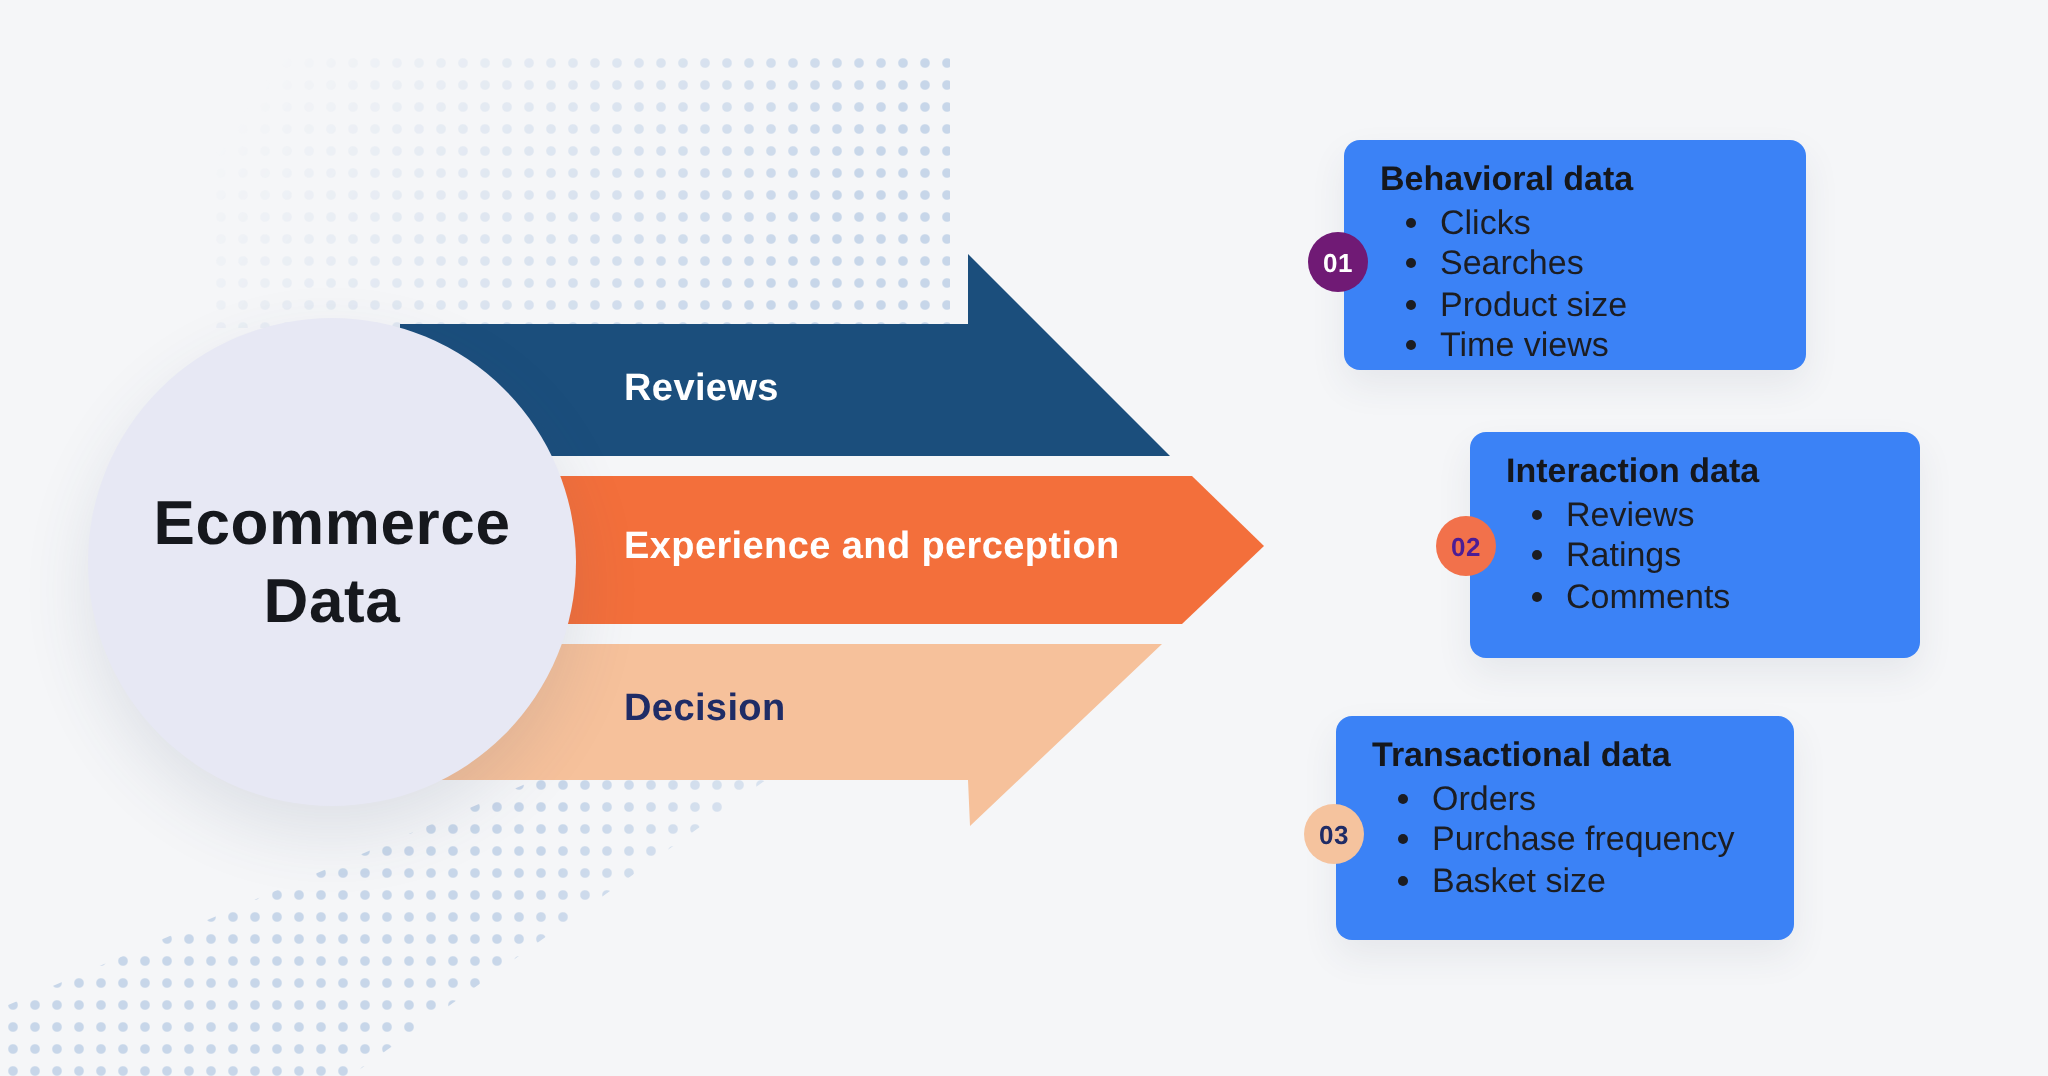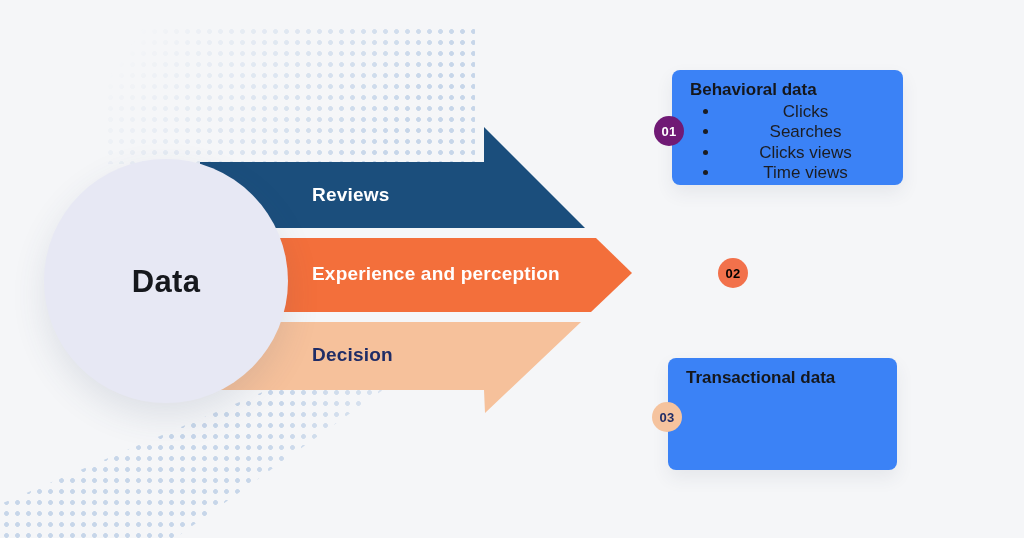--- a/index.html
+++ b/index.html
@@ -48,32 +48,32 @@
     box-shadow:0 8px 18px rgba(50,60,95,0.08);
     box-sizing:border-box;padding:9px 12px 8px 18px;
   }
   .card-1{left:672px;top:70px;width:231px;height:115px;}
   .card-2{left:735px;top:216px;width:225px;height:113px;}
   .card-3{left:668px;top:358px;width:229px;height:112px;}
   .card-title{
     font-size:17px;font-weight:700;color:#15171c;margin:0 0 2px 0;line-height:21px;
   }
   .card ul{
-    margin:0;padding:0 0 0 30px;list-style:disc;text-align:center;
+    margin:0;padding:0 0 0 30px;list-style:disc;
   }
   .card li{
     font-size:17px;color:#1c1d22;line-height:20.4px;
   }
   .badge{
     position:absolute;z-index:6;width:30px;height:30px;border-radius:50%;
     display:flex;align-items:center;justify-content:center;
     font-size:13px;font-weight:700;letter-spacing:0.3px;
   }
   .badge-1{left:654px;top:116px;background:#701a75;color:#ffffff;}
-  .badge-2{left:718px;top:258px;background:#f2714b;color:#000000;}
+  .badge-2{left:718px;top:258px;background:#f2714b;color:#4c1d95;}
   .badge-3{left:652px;top:402px;background:#f5c39e;color:#1f2c66;}
 </style>
 </head>
 <body>
 
 <div class="stage">
 
   <div class="dots dots-top"></div>
   <div class="dots dots-bottom"></div>
 
@@ -81,35 +81,49 @@
     <polygon points="200,162 484,162 484,127 585,228 200,228" fill="#1b4e7c"></polygon>
     <polygon points="200,238 596,238 632,273 591,312 200,312" fill="#f36f3b"></polygon>
     <polygon points="200,322 581,322 485,413 484,390 200,390" fill="#f6c19b"></polygon>
   </svg>
 
   <div class="arrow-label arrow-label-1">Reviews</div>
   <div class="arrow-label arrow-label-2">Experience and perception</div>
   <div class="arrow-label arrow-label-3">Decision</div>
 
   <div class="center-circle">
+    <div class="line">Ecommerce</div>
     <div class="line">Data</div>
   </div>
 
   <div class="card card-1">
     <p class="card-title">Behavioral data</p>
     <ul>
       <li>Clicks</li>
       <li>Searches</li>
-      <li>Clicks views</li>
+      <li>Product size</li>
       <li>Time views</li>
     </ul>
   </div>
 
+  <div class="card card-2">
+    <p class="card-title">Interaction data</p>
+    <ul>
+      <li>Reviews</li>
+      <li>Ratings</li>
+      <li>Comments</li>
+    </ul>
+  </div>
 
   <div class="card card-3">
     <p class="card-title">Transactional data</p>
+    <ul>
+      <li>Orders</li>
+      <li>Purchase frequency</li>
+      <li>Basket size</li>
+    </ul>
   </div>
 
   <div class="badge badge-1">01</div>
   <div class="badge badge-2">02</div>
   <div class="badge badge-3">03</div>
 
 </div>
 
 </body></html>

